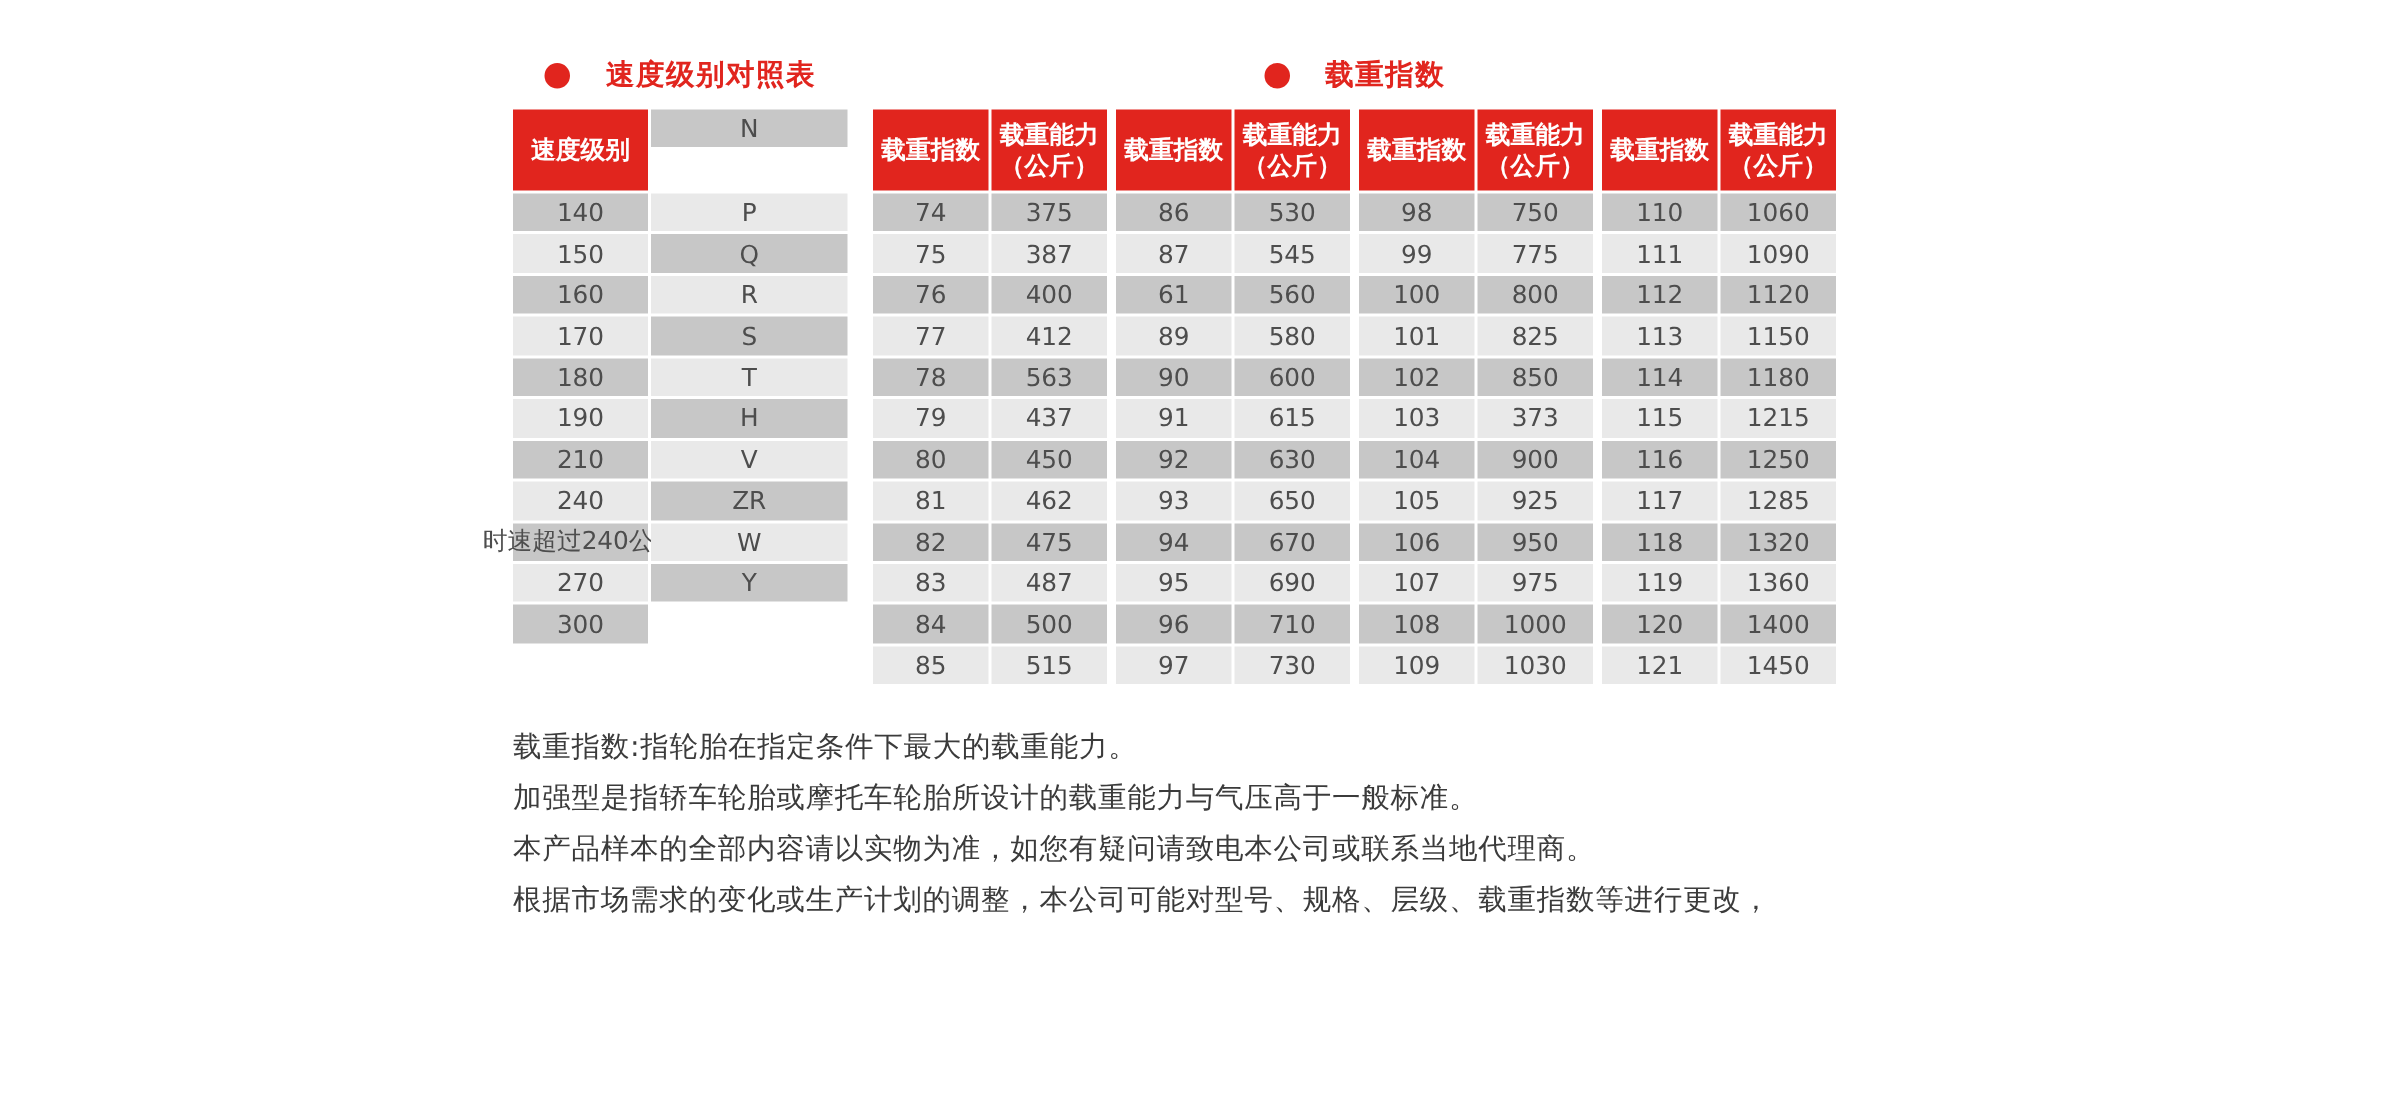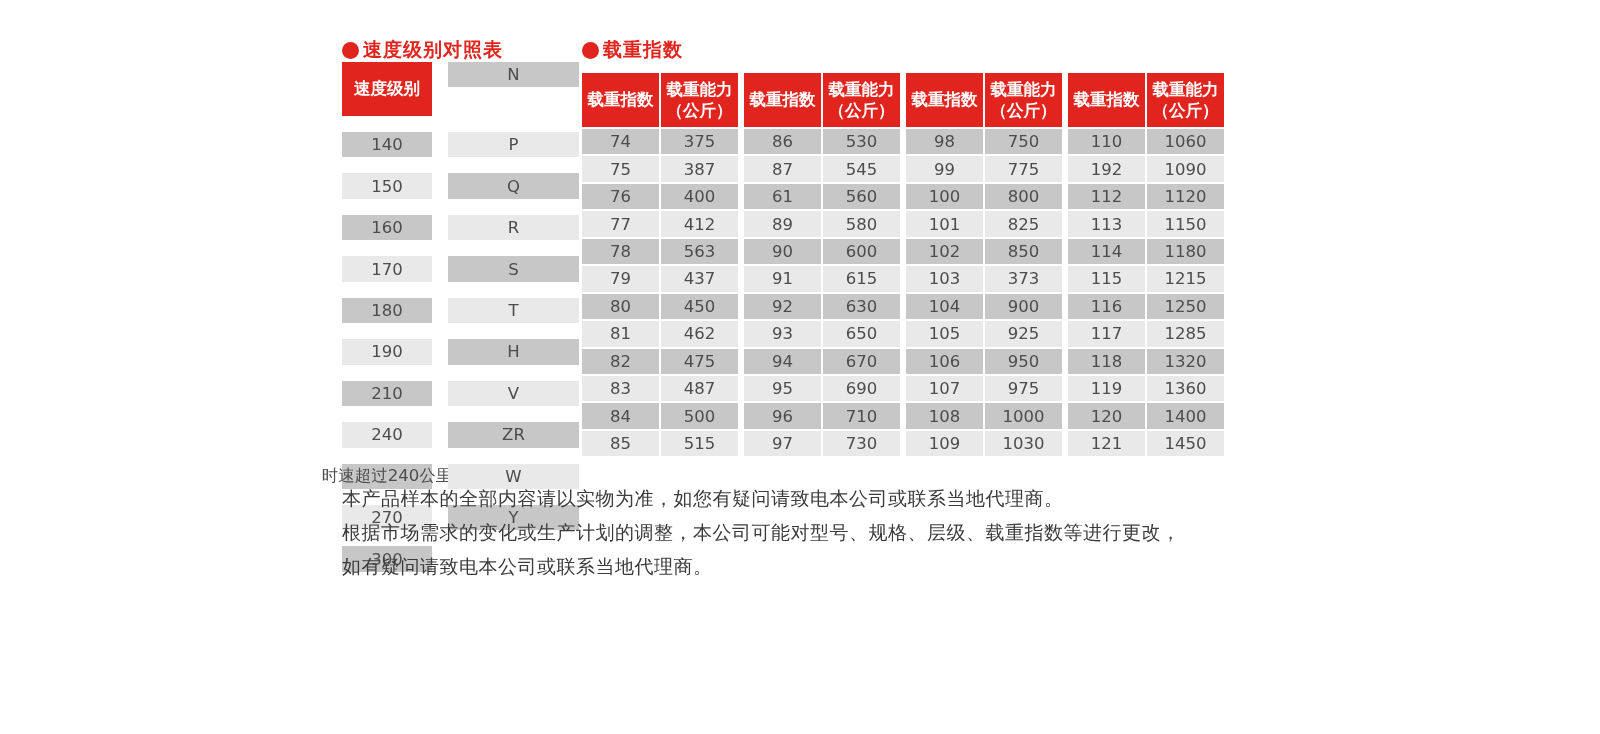--- a/index.html
+++ b/index.html
@@ -5,29 +5,29 @@
   html,body{margin:0;padding:0;}
   body{
     width:1600px;height:734px;position:relative;background:#ffffff;
     font-family:"DejaVu Sans","Liberation Sans",sans-serif;
     overflow:hidden;
   }
   .section{position:absolute;}
   .speed-section{left:342px;top:38px;}
   .load-section{left:582px;top:38px;}
   .section-title{
-    display:flex;align-items:center;gap:4px;height:24px;
-    color:var(--red);font-size:19px;font-weight:700;letter-spacing:1px;
+    display:flex;align-items:center;gap:24px;height:24px;
+    color:var(--red);font-size:19px;font-weight:700;letter-spacing:1px;justify-content:center;
   }
   .bullet{
     width:17px;height:17px;border-radius:50%;background:var(--red);
     flex:0 0 auto;
   }
   .speed-table{
-    display:grid;grid-template-columns:90px 131px;gap:16px;
+    display:grid;grid-template-columns:90px 131px;gap:2px;margin-top:11px;
   }
   .load-table{display:flex;gap:6px;margin-top:11px;}
   .lgroup{display:grid;grid-template-columns:77px 77px;gap:2px;}
   .cell{
     display:flex;align-items:center;justify-content:center;text-align:center;
   }
   .hcell{
     height:54px;background:var(--red);color:var(--header-text);
     font-size:16.5px;font-weight:700;line-height:1.3;white-space:pre-line;
   }
@@ -172,21 +172,21 @@
         <div class="cell bcell dark">1000</div>
         <div class="cell bcell light">109</div>
         <div class="cell bcell light">1030</div>
       </div>
       <div class="lgroup">
         <div class="cell hcell">载重指数</div>
         <div class="cell hcell">载重能力
 （公斤）</div>
         <div class="cell bcell dark">110</div>
         <div class="cell bcell dark">1060</div>
-        <div class="cell bcell light">192</div>
+        <div class="cell bcell light">111</div>
         <div class="cell bcell light">1090</div>
         <div class="cell bcell dark">112</div>
         <div class="cell bcell dark">1120</div>
         <div class="cell bcell light">113</div>
         <div class="cell bcell light">1150</div>
         <div class="cell bcell dark">114</div>
         <div class="cell bcell dark">1180</div>
         <div class="cell bcell light">115</div>
         <div class="cell bcell light">1215</div>
         <div class="cell bcell dark">116</div>
@@ -199,16 +199,17 @@
         <div class="cell bcell light">1360</div>
         <div class="cell bcell dark">120</div>
         <div class="cell bcell dark">1400</div>
         <div class="cell bcell light">121</div>
         <div class="cell bcell light">1450</div>
       </div>
     </div>
 </div>
 
 <div class="notes">
+    <div class="note-line">载重指数:指轮胎在指定条件下最大的载重能力。</div>
+    <div class="note-line">加强型是指轿车轮胎或摩托车轮胎所设计的载重能力与气压高于一般标准。</div>
     <div class="note-line">本产品样本的全部内容请以实物为准，如您有疑问请致电本公司或联系当地代理商。</div>
     <div class="note-line">根据市场需求的变化或生产计划的调整，本公司可能对型号、规格、层级、载重指数等进行更改，</div>
-    <div class="note-line">如有疑问请致电本公司或联系当地代理商。</div>
   </div>
 
 </body></html>

